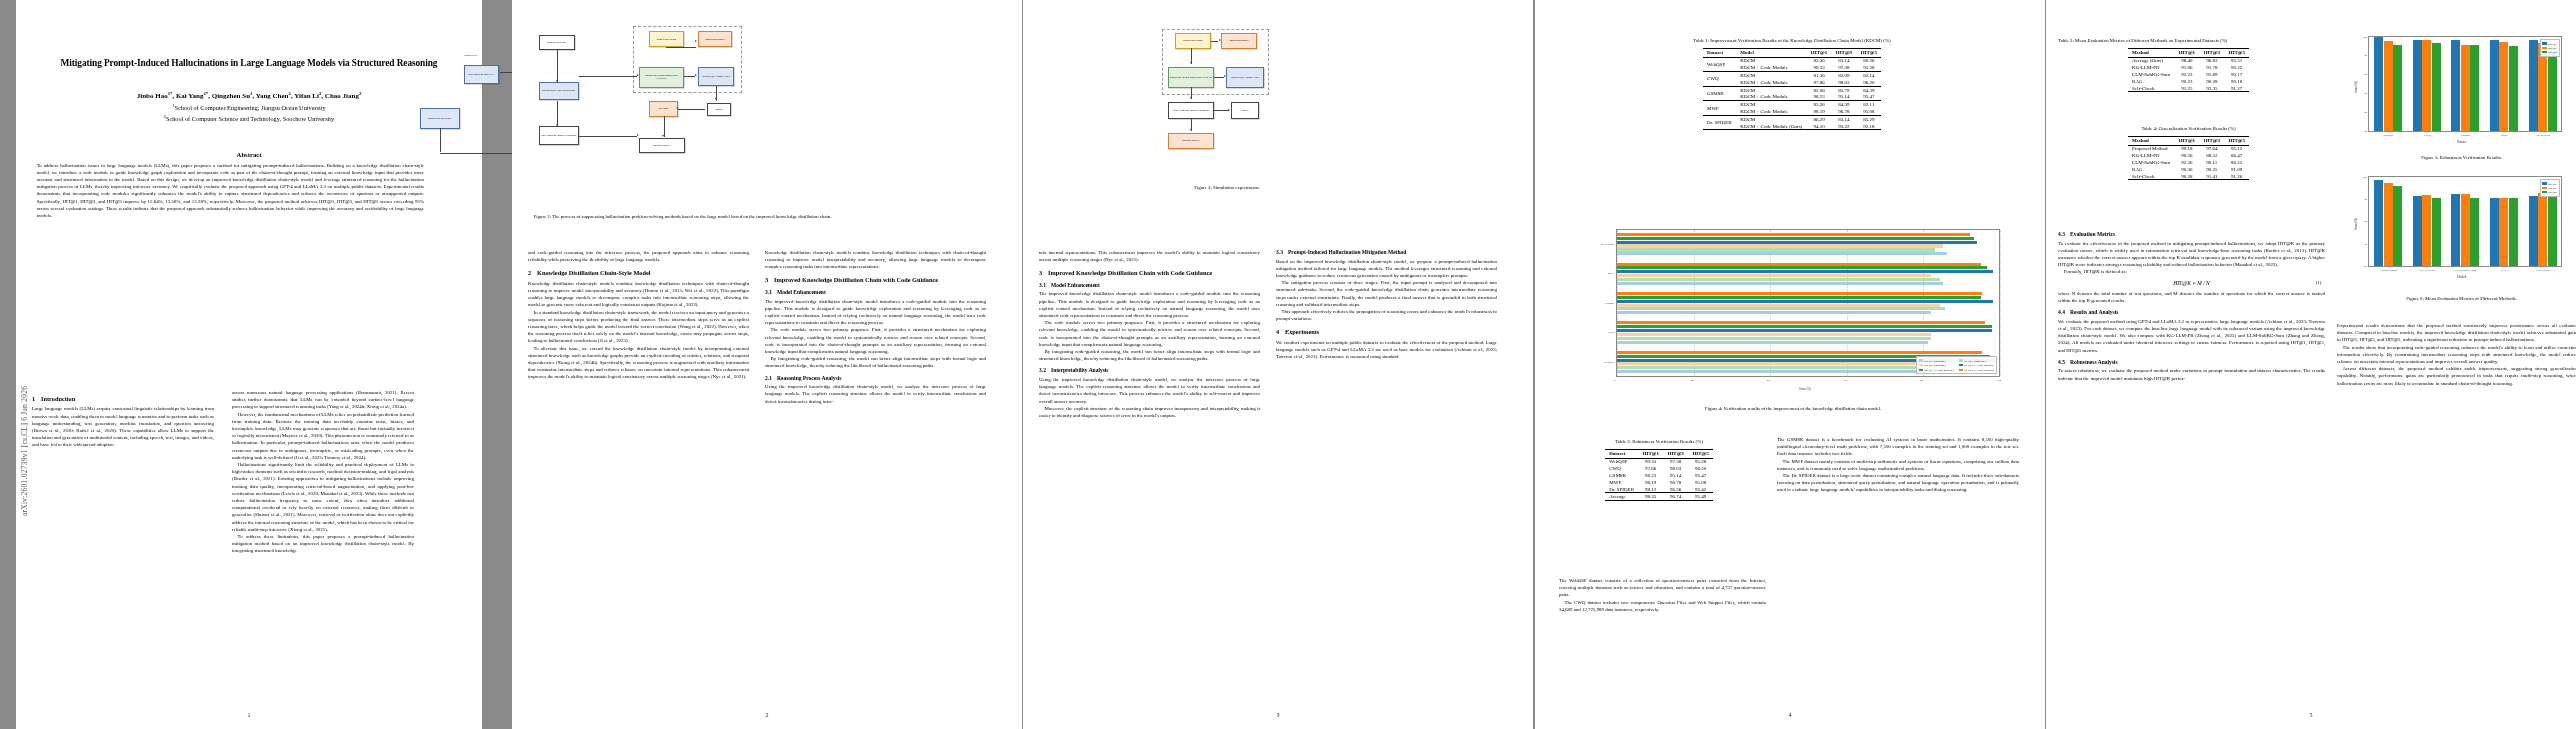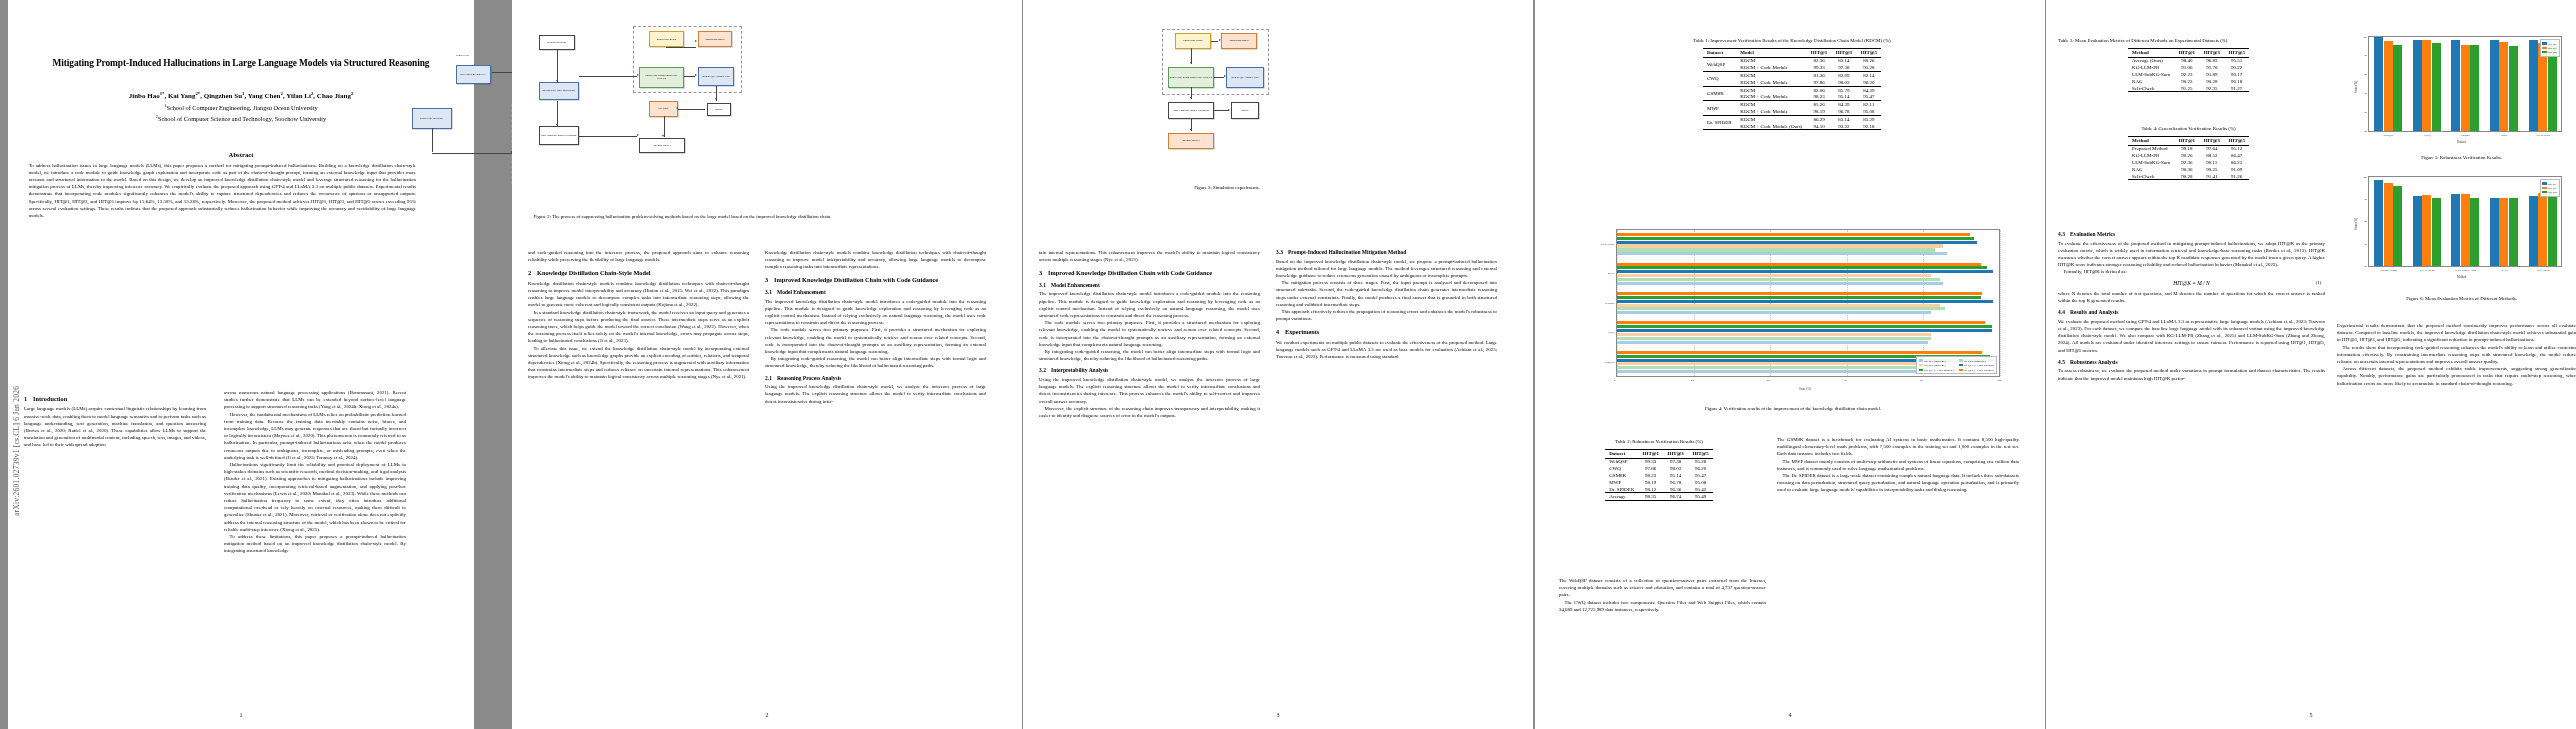--- a/index.html
+++ b/index.html
@@ -1,19 +1,19 @@
 <!DOCTYPE html>
 <html style="font-size:9.7px"><head>
 <meta charset="utf-8">
 <style>
   html,body{margin:0;padding:0;background:#8a8a8a;}
   body{font-family:"Liberation Serif",serif;}
   .viewport{width:2576px;height:729px;position:relative;background:#8a8a8a;overflow:hidden;}
   .page{position:absolute;top:0;background:#fff;height:729px;box-sizing:border-box;}
-  .p1{left:8px;width:466px;}
+  .p1{left:16px;width:466px;}
   .p2{left:512px;width:510px;}
   .p3{left:1023px;width:510px;}
   .p4{left:1535px;width:510px;}
   .p5{left:2046px;width:530px;}
 
   .arxiv-spine{position:absolute;left:3.6px;top:261px;width:16px;height:255px;
     writing-mode:vertical-rl;transform:rotate(180deg);font-family:"Liberation Serif",serif;
     font-size:7.6px;color:#555;letter-spacing:0.2px;white-space:nowrap;}
 
   .pnum{position:absolute;bottom:11px;left:0;right:0;text-align:center;font-size:6px;color:#222;}

